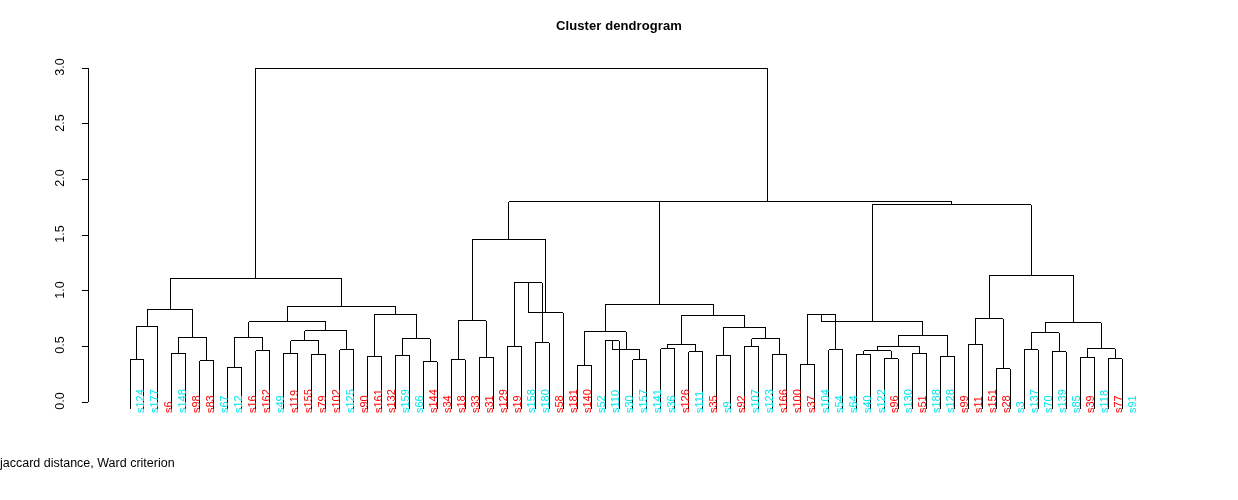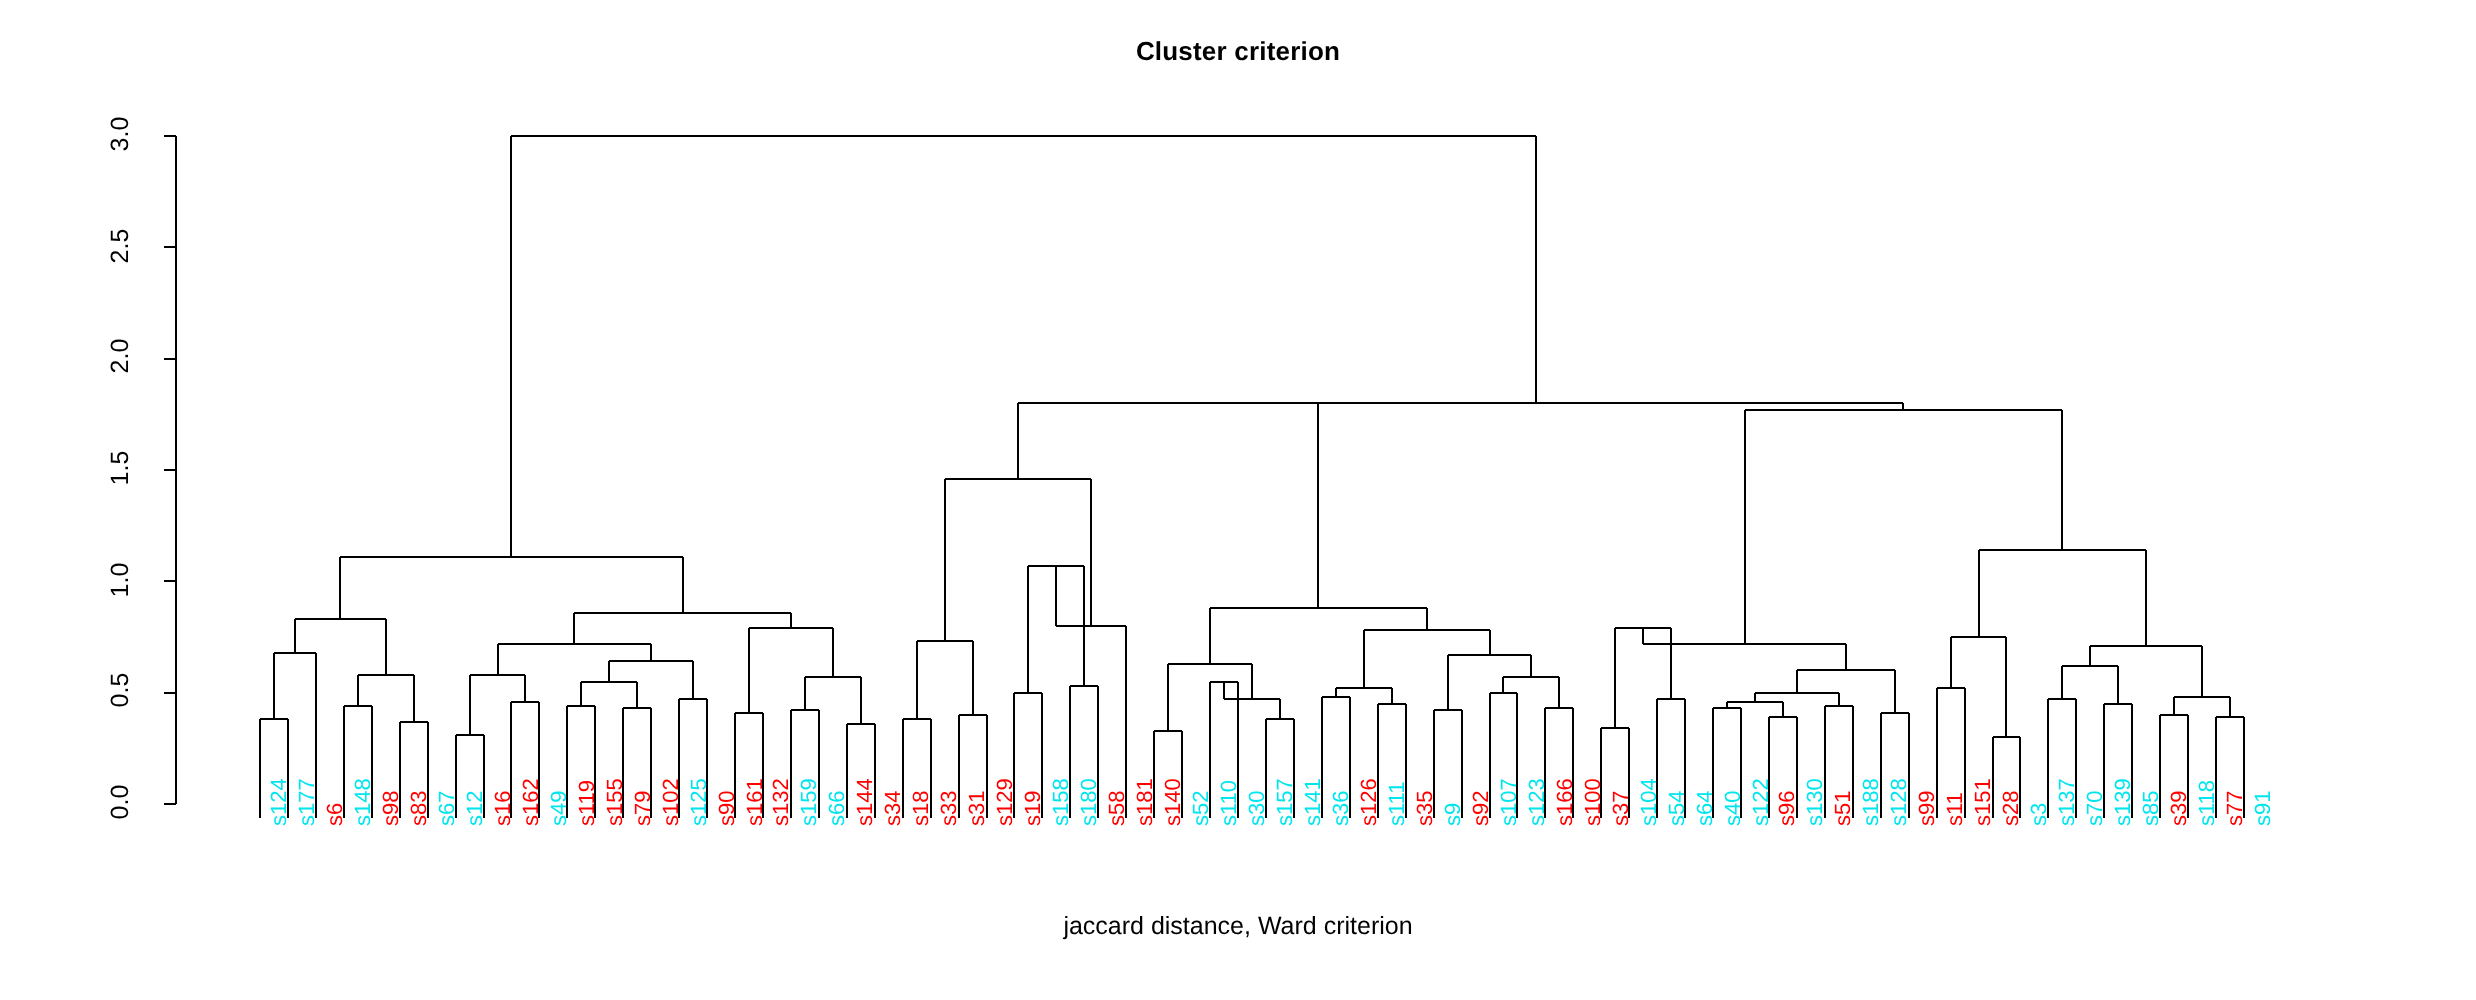--- a/index.html
+++ b/index.html
@@ -1,33 +1,33 @@
 <!DOCTYPE html>
 <html><head>
 <meta charset="utf-8">
 <style>
   html,body{margin:0;padding:0;background:#ffffff;}
   body{width:1238px;height:500px;position:relative;overflow:hidden;
        font-family:"Liberation Sans",sans-serif;color:#000;}
   #plot{position:absolute;left:0;top:0;width:1238px;height:500px;}
   #title{position:absolute;left:0;top:18px;width:1238px;text-align:center;
          font-size:13px;font-weight:bold;letter-spacing:.1px;}
-  #xlab{position:absolute;left:0;top:456px;width:1238px;text-align:center;
+  #xlab{position:absolute;left:0;top:456px;width:1238px;
         font-size:12.5px;}
   .ylabel{position:absolute;font-size:12.5px;
           transform-origin:50% 50%;transform:rotate(-90deg);
           white-space:nowrap;text-align:center;}
   #labels{position:absolute;left:0;top:0;width:1238px;height:500px;}
   .leaf-label{position:absolute;font-size:11px;white-space:nowrap;
               transform-origin:0 0;transform:rotate(-90deg);}
 </style>
 </head>
 <body>
 
-<div id="title">Cluster criterion</div>
+<div id="title">Cluster dendrogram</div>
 
 <svg id="plot" viewBox="0 0 1238 500" preserveAspectRatio="none" aria-hidden="true">
   <g id="axis-g" stroke="#000" stroke-width="1" fill="none" shape-rendering="crispEdges">
       <line x1="88" y1="402" x2="88" y2="68"></line>
       <line x1="88" y1="402" x2="82" y2="402"></line>
       <line x1="88" y1="346.3333333333333" x2="82" y2="346.3333333333333"></line>
       <line x1="88" y1="290.6666666666667" x2="82" y2="290.6666666666667"></line>
       <line x1="88" y1="235" x2="82" y2="235"></line>
       <line x1="88" y1="179.33333333333334" x2="82" y2="179.33333333333334"></line>
       <line x1="88" y1="123.66666666666663" x2="82" y2="123.66666666666663"></line>

